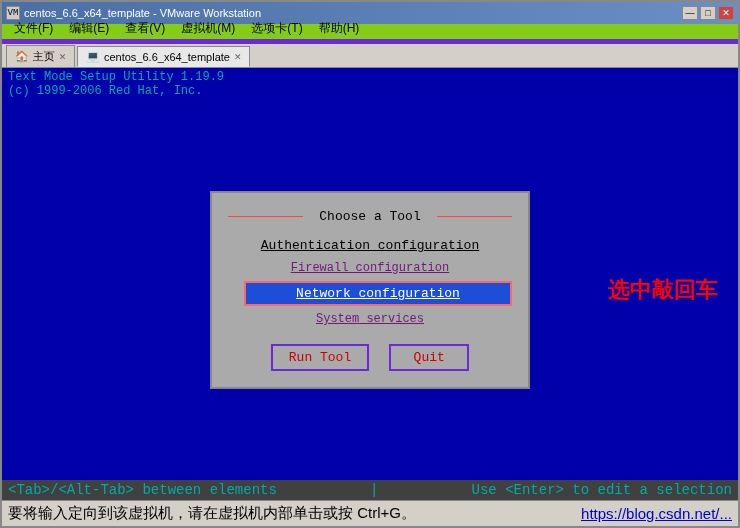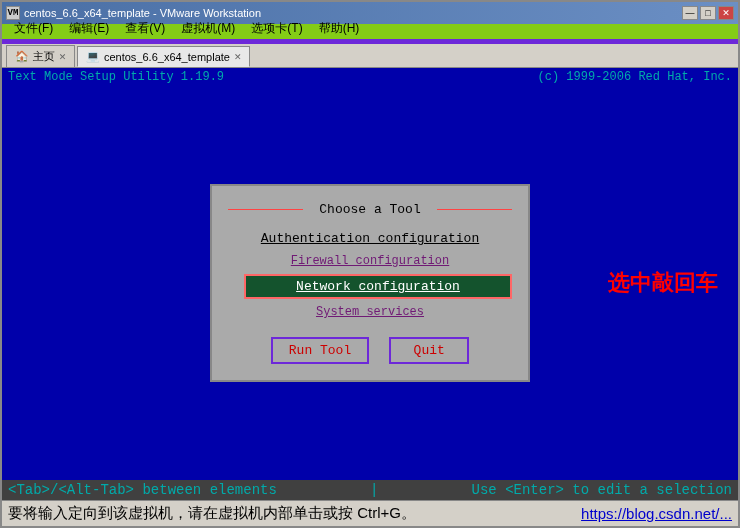--- a/index.html
+++ b/index.html
@@ -38,21 +38,20 @@
 
     .title-bar-icon {
       width: 14px;
       height: 14px;
       background: #ccc;
       border: 1px solid #888;
       font-size: 9px;
       display: flex;
       align-items: center;
       justify-content: center;
-      font-weight: bold;
     }
 
     .title-bar-text {
       color: white;
       font-size: 11px;
       font-family: 'Segoe UI', Arial, sans-serif;
     }
 
     .title-bar-buttons {
       display: flex;
@@ -147,20 +146,21 @@
     
     .vm-top-line {
       color: #00aaaa;
       font-size: 12px;
       font-family: 'Courier New', monospace;
       padding: 2px 6px;
       display: flex;
       justify-content: space-between;
       background: #0000aa;
       flex-shrink: 0;
+      flex-direction: column;
     }
 
     
     .vm-content {
       flex: 1;
       display: flex;
       align-items: center;
       justify-content: center;
       position: relative;
     }
@@ -216,21 +216,21 @@
       color: #000;
       font-size: 13px;
       font-family: 'Courier New', monospace;
       padding: 2px 8px;
       text-align: center;
       cursor: pointer;
       text-decoration: underline;
     }
 
     .menu-option.selected {
-      background: #14532d;
+      background: #1d4ed8;
       color: white;
       border: 2px solid #ff6666;
       padding: 3px 8px;
       margin-left: 16px;
     }
 
     .menu-option.dimmed {
       color: #701a75;
       font-size: 12px;
     }

